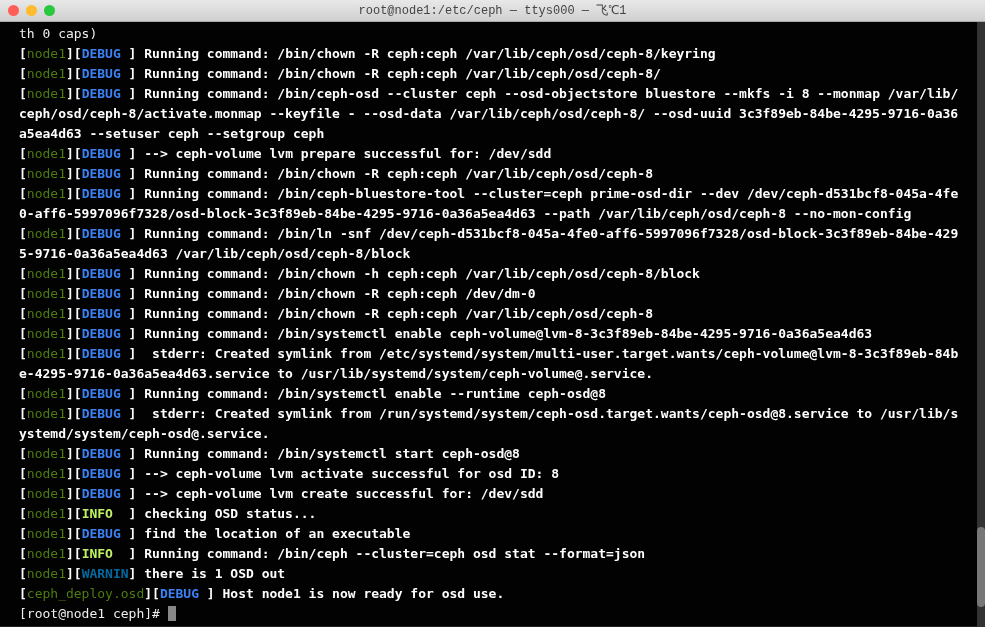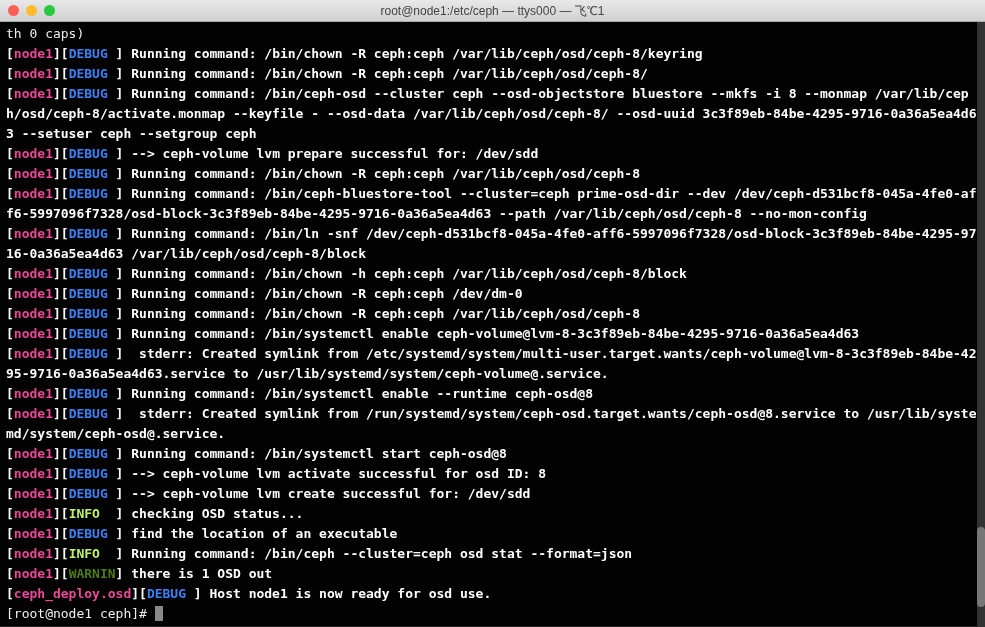--- a/index.html
+++ b/index.html
@@ -1,29 +1,29 @@
 <!DOCTYPE html>
 <html><head>
 <meta charset="utf-8">
 <style>
 *{margin:0;padding:0;box-sizing:border-box}
 body{width:985px;height:627px;background:#222;font-family:Menlo,Monaco,Consolas,monospace;font-size:13px;line-height:20px;overflow:hidden;color:#eee}
-.titlebar{height:22px;background:linear-gradient(#e8e8e8,#d0d0d0);display:flex;align-items:center;padding:0 24px;font-family:Liberation Sans, sans-serif;font-size:12px;color:#333;border-bottom:1px solid #aaa;position:relative}
+.titlebar{height:22px;background:linear-gradient(#e8e8e8,#d0d0d0);display:flex;align-items:center;padding:0 24px;font-family:Liberation Mono, monospace;font-size:12px;color:#333;border-bottom:1px solid #aaa;position:relative}
 .traffic{display:flex;gap:7px;position:absolute;left:8px}
 .dot{width:11px;height:11px;border-radius:50%}
 .red{background:#ff5f57}
 .yel{background:#febc2e}
 .grn{background:#28c840}
 .title{flex:1;text-align:center;color:#444}
-.term{padding:2px 6px;white-space:pre-wrap;word-break:break-all;position:relative;background:rgba(0,0,0,0.92)}
+.term{padding:2px 19px;white-space:pre-wrap;word-break:break-all;position:relative;background:rgba(0,0,0,0.92)}
 .w{color:#fff;font-weight:bold}
-.r{color:#ec4899;font-weight:bold}
+.r{color:#4d7c0f;font-weight:normal}
 .b{color:#3b82f6;font-weight:bold}
 .g{color:#bef264;font-weight:bold}
-.y{color:#4d7c0f;font-weight:bold}
+.y{color:#0369a1;font-weight:bold}
 .e{color:#eee}
 .cursor{display:inline-block;width:8px;height:15px;background:#888;vertical-align:text-bottom}
 .sc{position:absolute;right:0;top:22px;bottom:0;width:8px;background:#333}
 .sc-thumb{position:absolute;right:0;bottom:20px;width:8px;height:80px;background:#777;border-radius:4px}
 </style>
 </head>
 <body>
 
 <div class="titlebar">
   <div class="traffic">

